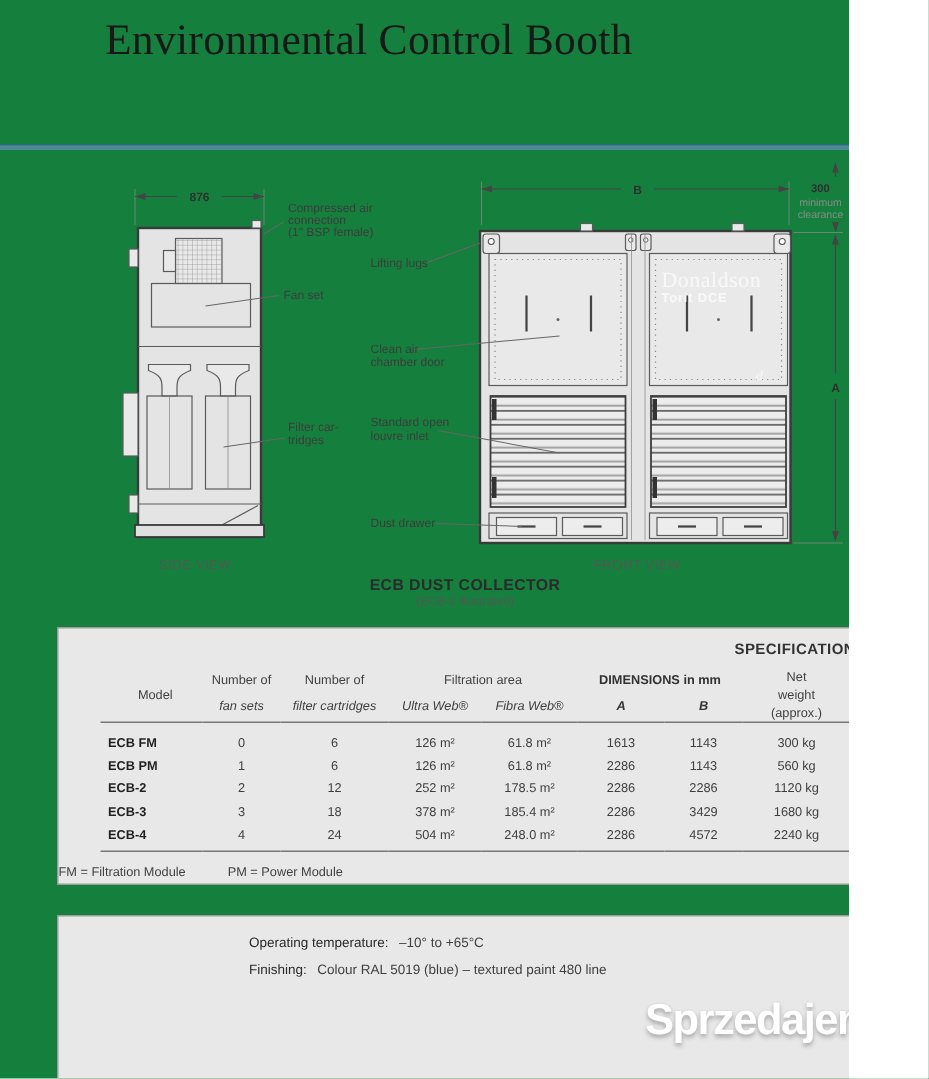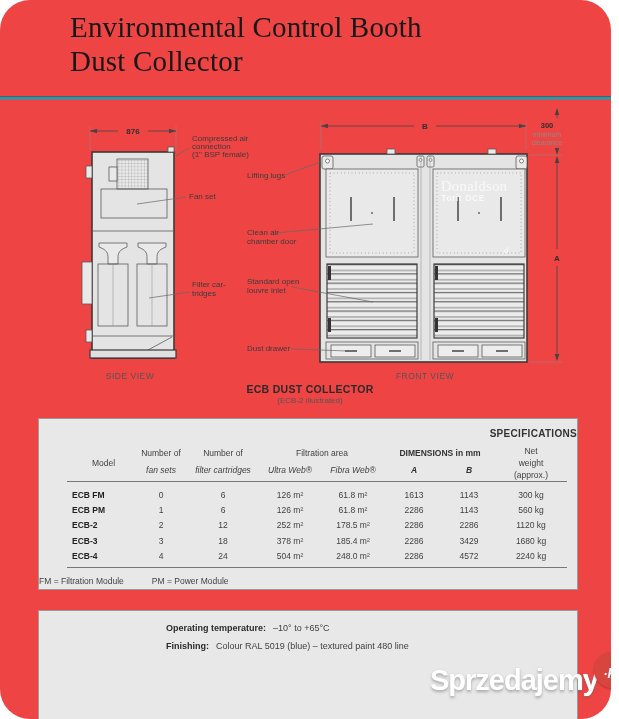--- a/index.html
+++ b/index.html
@@ -1,16 +1,16 @@
 <!DOCTYPE html>
 <html><head>
 <meta charset="utf-8">
 <style>
   html,body{margin:0;padding:0;background:#fff;}
-  .page{position:relative;width:611px;height:719px;background:#ef4444;overflow:hidden;font-family:"Liberation Sans",sans-serif;border-radius:30px;}
+  .page{position:relative;width:566px;height:719px;background:#15803d;overflow:hidden;font-family:"Liberation Sans",sans-serif;}
   .page-title{position:absolute;left:70px;top:10px;font-family:"Liberation Serif",serif;font-size:29px;line-height:34px;color:#181818;letter-spacing:.2px;}
   .rule{position:absolute;left:0;top:96px;width:619px;height:3px;background:#4d8a97;border-top:1px solid #2e6b78;}
   .drawing-wrap{position:absolute;left:0;top:108px;width:619px;height:302px;}
   svg text{font-family:"Liberation Sans",sans-serif;}
   .t{font-size:8px;fill:#3c3c3c;}
   .b{font-weight:bold;fill:#2f2f2f;}
   .small-grey{font-size:7px;fill:#8a8a8a;}
   .cap{font-size:8.5px;fill:#555;letter-spacing:.5px;}
   .cap-title{font-size:10.5px;font-weight:bold;fill:#2b2b2b;letter-spacing:.3px;}
   .outline{fill:#e4e4e4;stroke:#3a3a3a;stroke-width:1.6;}
@@ -39,37 +39,36 @@
   table.spec tbody td:first-child{text-align:left;font-weight:bold;color:#1f1f1f;padding-left:5px;}
   table.spec tbody tr:first-child td{padding-top:5px;}
   table.spec tbody tr:last-child td{border-bottom:1px solid #777;padding-bottom:4px;}
   .footnote{font-size:8.5px;color:#3f3f3f;margin-top:8px;}
   .footnote span + span{margin-left:28px;}
 
   .design-box{position:absolute;left:38px;top:610px;width:540px;height:109px;background:#e8e8e8;border:1px solid #9a9a9a;border-bottom:none;box-sizing:border-box;}
   .design-title{text-align:center;font-weight:bold;font-size:9.5px;color:#2f2f2f;padding-top:14px;}
   .design-items{margin:9px 0 0 127px;}
   .design-item{font-size:9px;line-height:17.5px;color:#3f3f3f;white-space:nowrap;}
-  .design-item .lbl{font-weight:bold;color:#2a2a2a;margin-right:7px;}
+  .design-item .lbl{font-weight:normal;color:#2a2a2a;margin-right:7px;}
 
   .watermark{position:absolute;left:430px;top:664px;z-index:5;}
   .wm-text{font-size:29px;font-weight:bold;color:#fff;letter-spacing:-1px;
     text-shadow:0 0 1px #c9c9c9,0 2px 3px rgba(90,90,90,.45);}
   .wm-badge{position:absolute;right:-32px;top:-12px;width:36px;height:36px;border-radius:50%;
     background:#d8453e;color:#fff;display:flex;align-items:center;justify-content:center;
     font-size:13px;font-weight:bold;font-style:italic;box-shadow:0 1px 2px rgba(0,0,0,.25);}
 </style>
 </head>
 <body>
 
 <div class="page">
 
   <div class="page-title">
     <div>Environmental Control Booth</div>
-    <div>Dust Collector</div>
   </div>
 
   <div class="rule"></div>
 
   <div class="drawing-wrap">
   <svg width="619" height="302" viewBox="0 108 619 302" xmlns="http://www.w3.org/2000/svg">
     <defs>
       <pattern id="hatch" width="3.2" height="3.2" patternUnits="userSpaceOnUse">
         <path d="M0 0 H3.2 M0 0 V3.2" stroke="#8f8f8f" stroke-width="0.5" fill="none"></path>
       </pattern>

